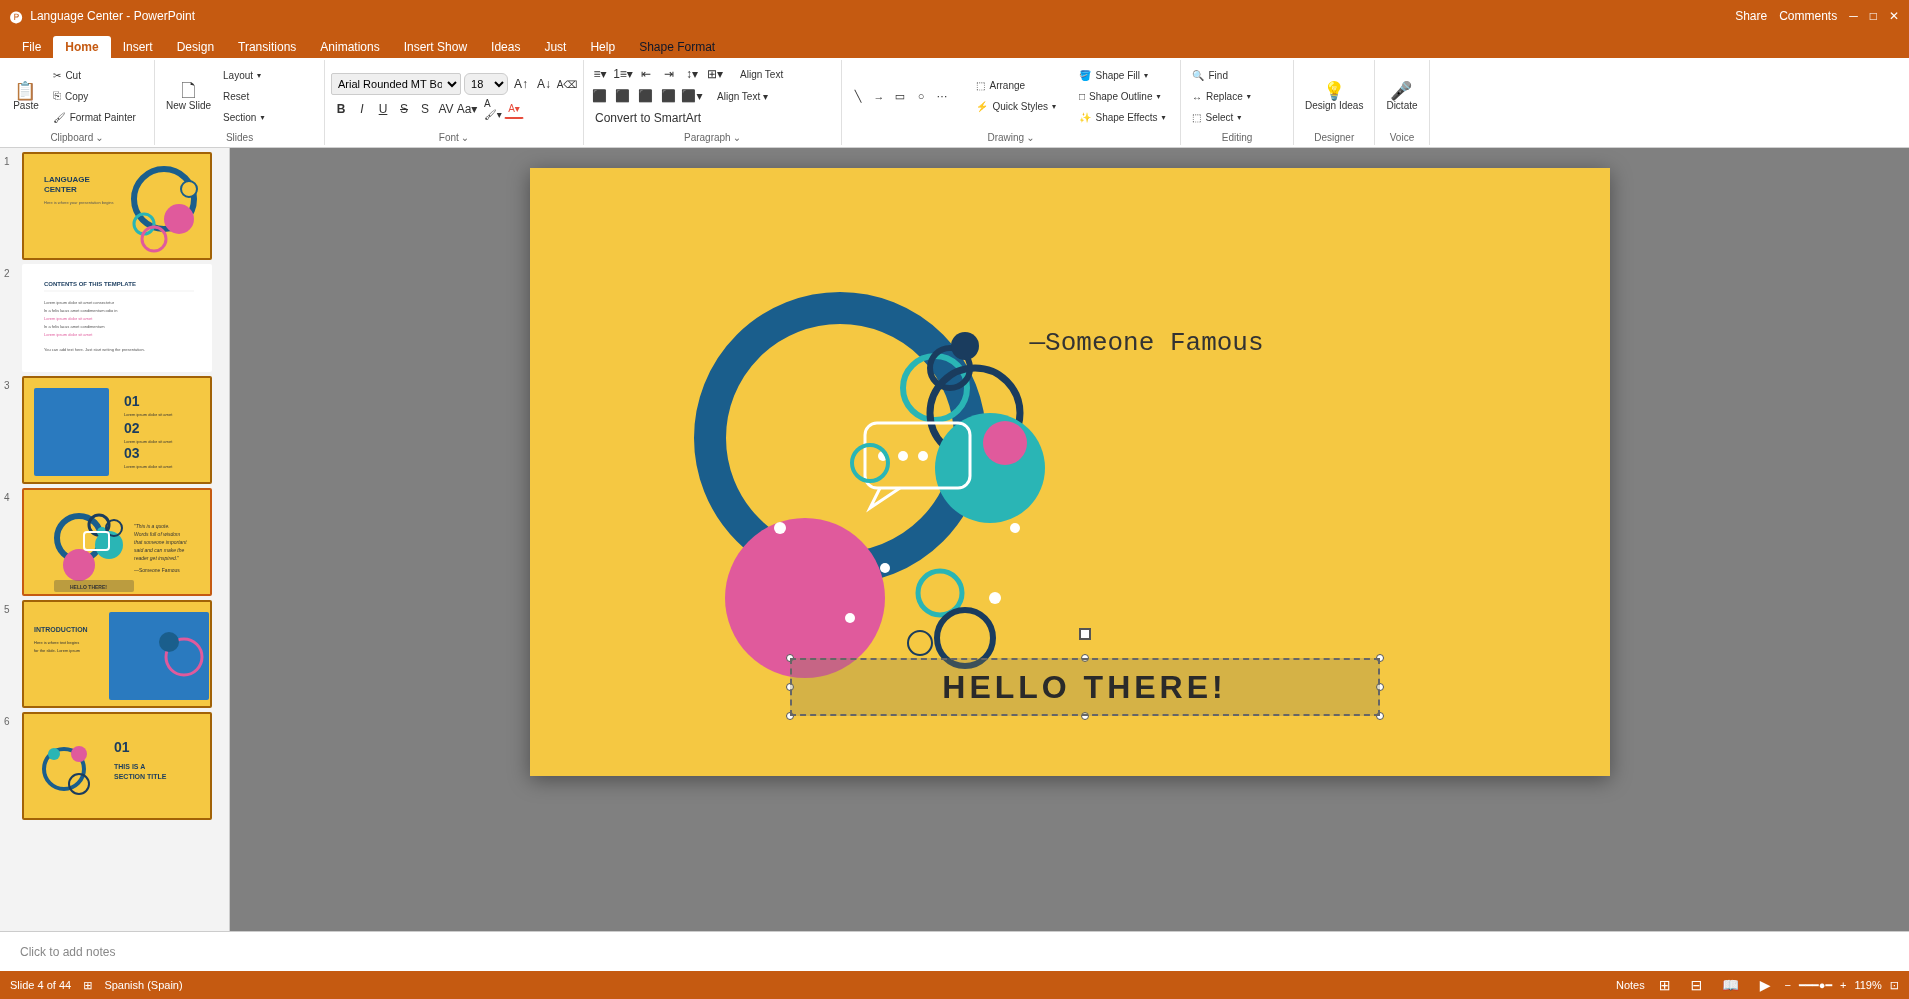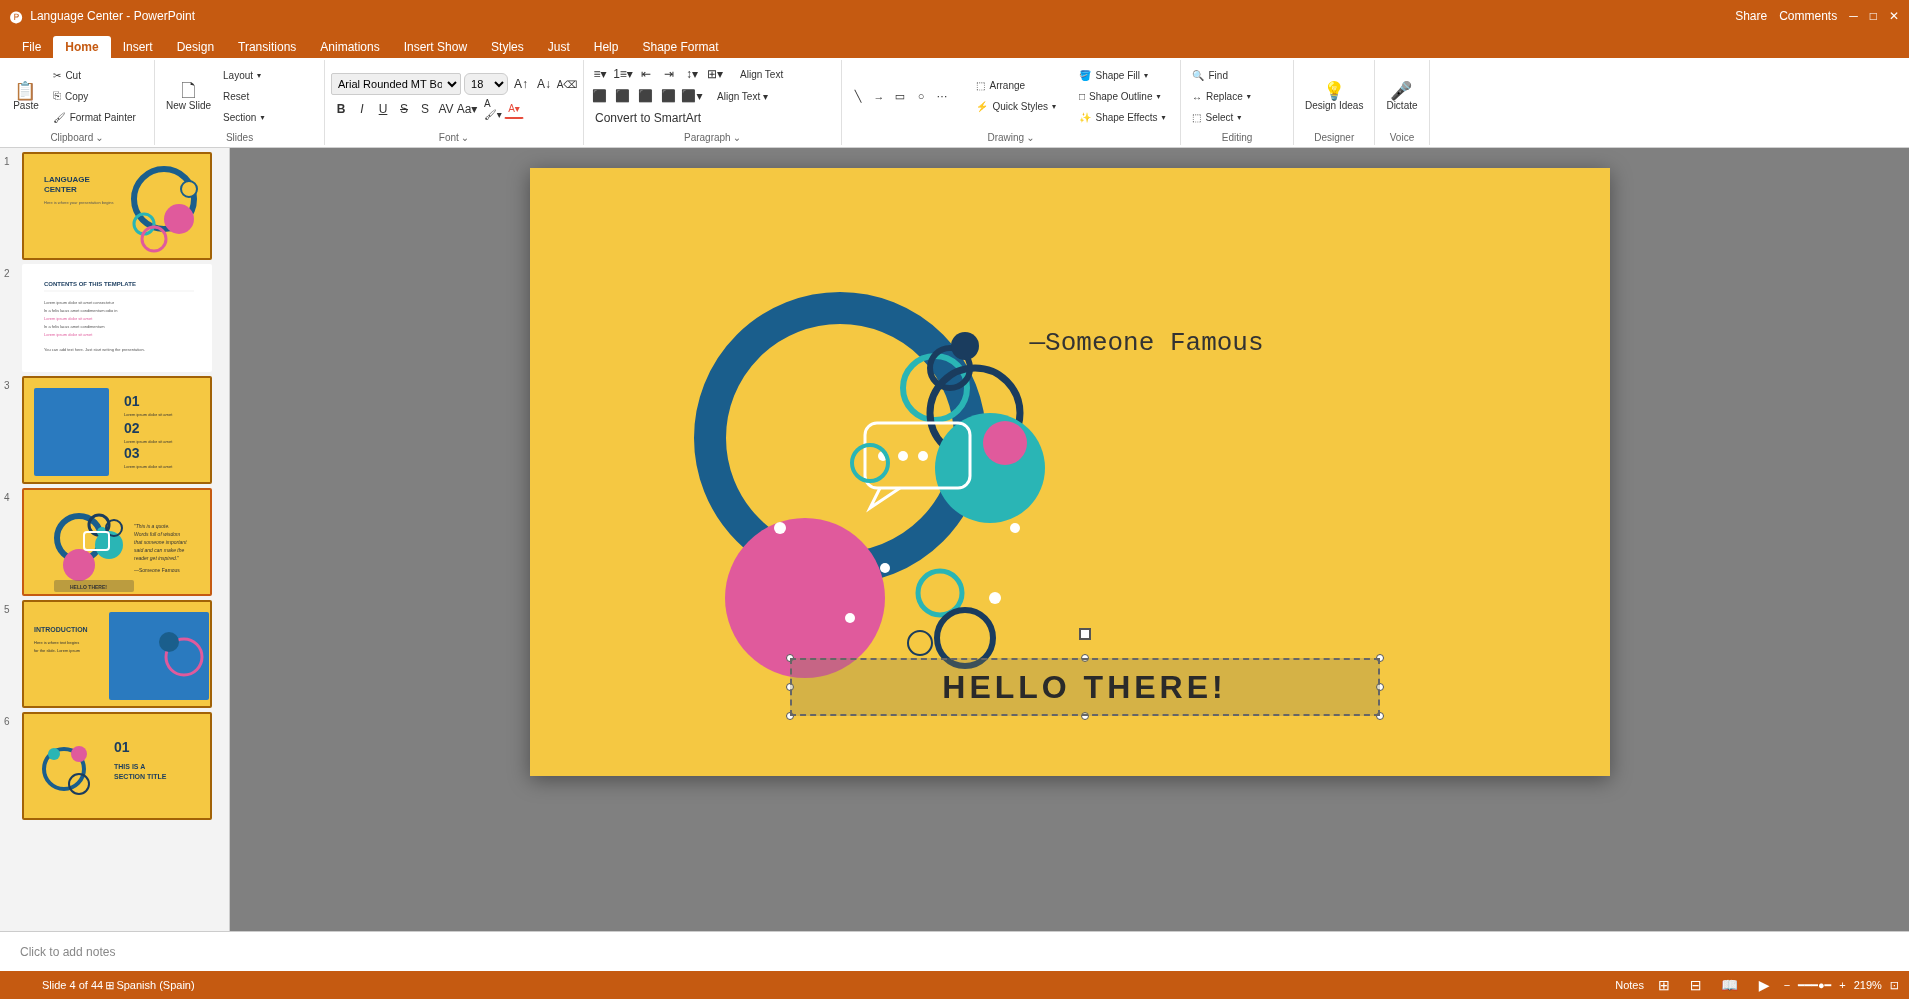--- a/index.html
+++ b/index.html
@@ -232,21 +232,21 @@
     .status-bar {
       height: 28px;
       background: #c55a11;
       display: flex;
       align-items: center;
       justify-content: space-between;
       padding: 0 10px;
       color: white;
       font-size: 11px;
     }
-    .status-left { display: flex; align-items: center; gap: 2px; margin-left: 32px; }
+    .status-left { display: flex; align-items: center; gap: 12px; }
     .status-right { display: flex; align-items: center; gap: 8px; }
     .view-btn {
       padding: 2px 6px;
       border-radius: 2px;
       cursor: pointer;
       color: white;
       font-size: 14px;
     }
 
     
@@ -278,24 +278,24 @@
 </div>
 
 <div class="ribbon-tabs">
   <div class="ribbon-tab">File</div>
   <div class="ribbon-tab active">Home</div>
   <div class="ribbon-tab">Insert</div>
   <div class="ribbon-tab">Design</div>
   <div class="ribbon-tab">Transitions</div>
   <div class="ribbon-tab">Animations</div>
   <div class="ribbon-tab">Insert Show</div>
-  <div class="ribbon-tab">Styles</div>
+  <div class="ribbon-tab">Ideas</div>
   <div class="ribbon-tab">Just</div>
   <div class="ribbon-tab">Help</div>
-  <div class="ribbon-tab shape-format" style="color:#ffffff;">Shape Format</div>
+  <div class="ribbon-tab shape-format" style="color:#0f172a;">Shape Format</div>
 </div>
 
 <div class="ribbon">
 
   <div class="ribbon-group">
     <div class="ribbon-group-content">
       <div class="ribbon-btn ribbon-btn-large">
         <span class="ribbon-icon">📋</span>
         <span>Paste</span>
       </div>
@@ -708,16 +708,16 @@
   </div>
   <div class="status-right">
     <span style="cursor:pointer;">Notes</span>
     <span class="view-btn">⊞</span>
     <span class="view-btn">⊟</span>
     <span class="view-btn">📖</span>
     <span class="view-btn">▶</span>
     <span style="cursor:pointer;">−</span>
     <span style="cursor:pointer;">━━━●━</span>
     <span style="cursor:pointer;">+</span>
-    <span style="cursor:pointer;">219%</span>
+    <span style="cursor:pointer;">119%</span>
     <span style="cursor:pointer;">⊡</span>
   </div>
 </div>
 
 </body></html>

